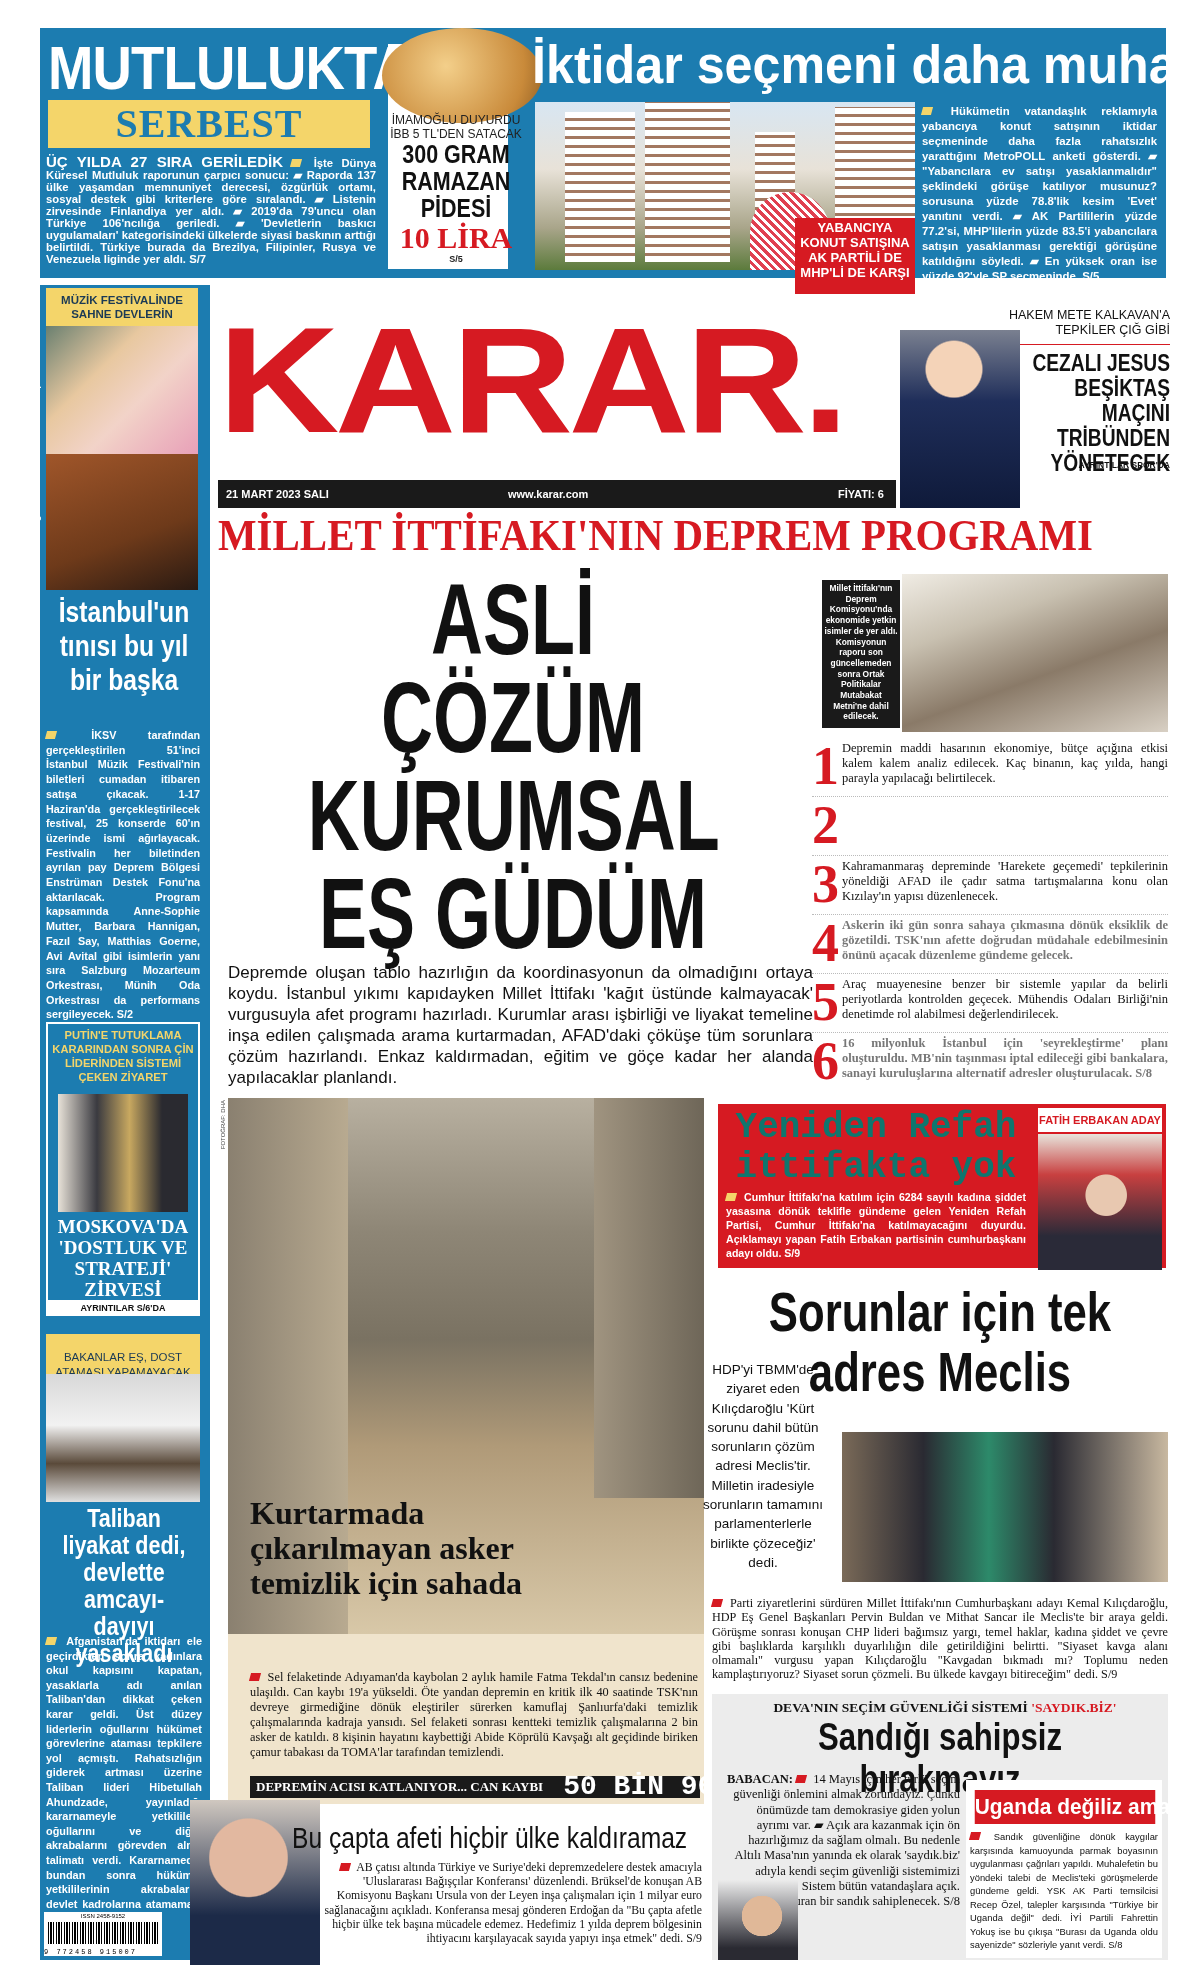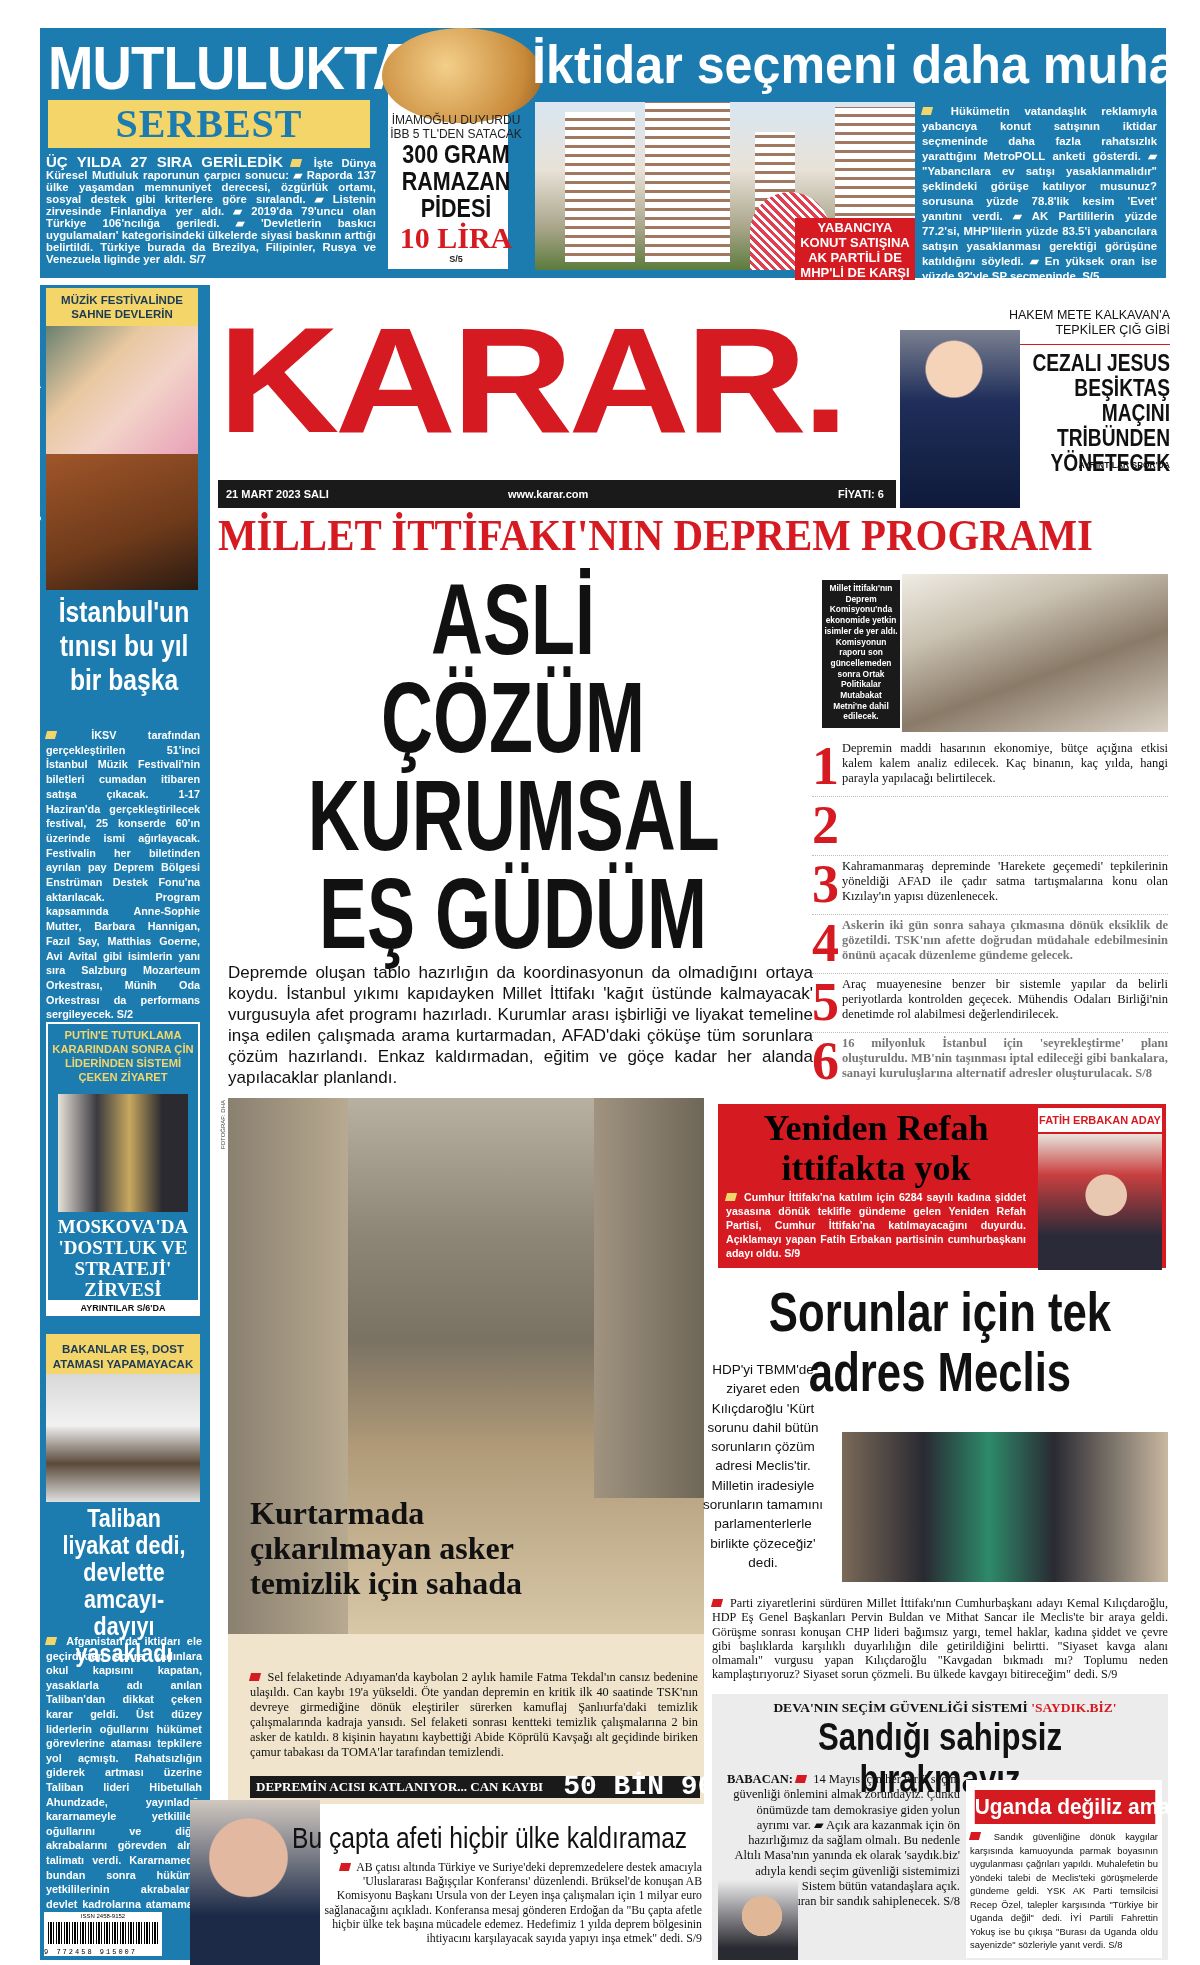--- a/index.html
+++ b/index.html
@@ -22,39 +22,39 @@
   #pide-photo { left: 382px; top: 28px; width: 160px; height: 95px; border-radius: 50%; background: radial-gradient(circle at 40% 40%, #f3cf8a, #c98a3a 70%, #8a5a22); }
   #pide-text { left: 388px; top: 113px; width: 136px; text-align: center; }
   #pide-sub { font-size: 12px; color: #222; line-height: 14px; }
   #pide-big { font-size: 25px; font-weight: 900; color: #111; line-height: 27px; transform: scaleX(0.86); }
   #pide-price { font-size: 30px; font-weight: 900; color: #d61a22; font-family: "Liberation Serif", serif; line-height: 32px; }
   #pide-ref { font-size: 9px; font-weight: bold; color: #222; }
 
   #iktidar-title { left: 532px; top: 36px; width: 630px; font-size: 54px; font-weight: 900; color: #fff; line-height: 56px; white-space: nowrap; transform: scaleX(0.93); transform-origin: left; }
   #konut-photo { left: 535px; top: 102px; width: 380px; height: 168px; background: linear-gradient(180deg, #d8e6f2 0%, #e8e2d8 40%, #a9a58a 75%, #5c7b3c 100%); }
   .bld { position: absolute; background: repeating-linear-gradient(0deg, #fff 0 6px, #a37860 6px 9px); }
-  #konut-badge { left: 795px; top: 218px; width: 120px; height: 62px; background: #d61a22; color: #fff; text-align: center; font-size: 13px; font-weight: bold; line-height: 15px; padding-top: 2px; }
+  #konut-badge { left: 795px; top: 218px; width: 120px; height: 76px; background: #d61a22; color: #fff; text-align: center; font-size: 13px; font-weight: bold; line-height: 15px; padding-top: 2px; }
   #iktidar-body { left: 922px; top: 104px; width: 235px; color: #fff; font-size: 11.4px; font-weight: bold; line-height: 15px; text-align: justify; }
 
   
   #left-col { left: 40px; top: 285px; width: 170px; height: 1675px; }
   #muzik-tag { left: 46px; top: 288px; width: 152px; height: 38px; background: #f4d56a; text-align: center; font-size: 11.5px; font-weight: bold; color: #1b3a55; line-height: 14px; padding-top: 5px; }
   #mutter-photo { left: 46px; top: 326px; width: 152px; height: 128px; background: linear-gradient(135deg, #6a8070 0%, #e8c8a0 35%, #f2d3c8 60%, #e8a0b8 100%); }
   #hannigan-photo { left: 46px; top: 454px; width: 152px; height: 136px; background: linear-gradient(160deg, #a0562a 0%, #6e3a1a 60%, #2a1a12 100%); }
   .vcap { position: absolute; color: #fff; font-size: 9px; font-weight: bold; writing-mode: vertical-rl; transform: rotate(180deg); }
   #istanbul-title { left: 44px; top: 595px; width: 160px; color: #fff; font-size: 29px; font-weight: 900; text-align: center; line-height: 34px; transform: scaleX(0.85); }
   #istanbul-body { left: 46px; top: 728px; width: 154px; color: #fff; font-size: 10.8px; font-weight: bold; line-height: 14.7px; text-align: justify; }
 
   #putin-box { left: 46px; top: 1022px; width: 154px; height: 288px; background: #1c7cb0; border: 2px solid #fff; }
   #putin-tag { left: 50px; top: 1028px; width: 146px; text-align: center; font-size: 11.2px; font-weight: bold; color: #f4d56a; line-height: 14px; }
   #putin-photo { left: 58px; top: 1094px; width: 130px; height: 118px; background: linear-gradient(90deg, #e8e2d8 0%, #3a3a40 30%, #c8a860 55%, #2a2a30 80%); }
   #moskova-title { left: 48px; top: 1216px; width: 150px; text-align: center; font-family: "Liberation Serif", serif; font-weight: 900; color: #fff; font-size: 19px; line-height: 21px; }
   #moskova-ref { left: 46px; top: 1300px; width: 154px; height: 16px; background: #fff; text-align: center; font-size: 9px; font-weight: bold; line-height: 16px; color: #111; }
 
-  #bakanlar-tag { left: 46px; top: 1334px; width: 154px; height: 40px; background: #f4d56a; text-align: center; font-size: 11.5px; font-weight: bold; color: #1b3a55; line-height: 15px; padding-top: 8px; }
+  #bakanlar-tag { left: 46px; top: 1334px; width: 154px; height: 40px; background: #f4d56a; text-align: center; font-size: 11.5px; font-weight: normal; color: #1b3a55; line-height: 15px; padding-top: 16px; }
   #taliban-photo { left: 46px; top: 1374px; width: 154px; height: 128px; background: linear-gradient(180deg, #d8d8d8 0%, #f2f2f2 40%, #5a4a3a 70%, #e0e0e0 100%); }
   #taliban-title { left: 44px; top: 1505px; width: 160px; color: #fff; font-size: 25px; font-weight: 900; text-align: center; line-height: 27px; transform: scaleX(0.86); }
   #taliban-body { left: 46px; top: 1634px; width: 156px; color: #fff; font-size: 10.9px; font-weight: bold; line-height: 14.6px; text-align: justify; }
   #barcode { left: 44px; top: 1912px; width: 118px; height: 44px; background: #fff; }
   #barcode-bars { position: absolute; left: 4px; top: 10px; width: 110px; height: 22px; background: repeating-linear-gradient(90deg, #000 0 1px, #fff 1px 2px, #000 2px 4px, #fff 4px 5px, #000 5px 6px, #fff 6px 8px); }
   #issn { position: absolute; left: 0; top: 1px; width: 100%; text-align: center; font-size: 6px; }
   #barcode-num { position: absolute; left: 0; bottom: 0; width: 100%; font-size: 7px; font-family: "Liberation Mono", monospace; letter-spacing: 2px; background: #fff; }
 
   
   #logo { left: 218px; top: 295px; width: 670px; font-size: 150px; font-weight: 900; color: #d61a22; line-height: 170px; letter-spacing: -4px; transform: scaleX(1.12); transform-origin: left; white-space: nowrap; }
@@ -89,21 +89,21 @@
   #canlar-label { font-family: "Liberation Serif", serif; font-weight: 900; font-size: 13px; }
   #canlar-num { font-family: Liberation Mono, monospace; font-weight: 900; font-size: 28px; margin-left: 20px; line-height: 22px; }
   #canlar-ref { font-size: 8px; font-weight: bold; margin-left: 4px; }
 
   #erdogan-photo { left: 190px; top: 1800px; width: 130px; height: 165px; background: radial-gradient(circle at 45% 35%, #e2b8a0 0 30%, transparent 31%), linear-gradient(180deg, #d0c8c0 0%, #1c2a48 70%); }
   #bu-capta-title { left: 292px; top: 1822px; width: 410px; font-size: 30px; color: #111; line-height: 32px; transform: scaleX(0.82); transform-origin: left; white-space: nowrap; }
   #bu-capta-body { left: 312px; top: 1860px; width: 390px; font-family: "Liberation Serif", serif; font-size: 11.8px; color: #111; line-height: 14.2px; text-align: right; }
 
   
   #refah-box { left: 718px; top: 1104px; width: 448px; height: 164px; background: #d61a22; }
-  #refah-title { left: 726px; top: 1108px; width: 300px; text-align: center; font-family: Liberation Serif, serif; font-weight: 900; color: #000000; font-size: 36px; line-height: 40px; }
+  #refah-title { left: 726px; top: 1108px; width: 300px; text-align: center; font-family: Liberation Mono, monospace; font-weight: 900; color: #0f766e; font-size: 36px; line-height: 40px; }
   #refah-body { left: 726px; top: 1190px; width: 300px; color: #fff; font-size: 10.6px; font-weight: bold; line-height: 14px; text-align: justify; }
   #erbakan-tag { left: 1038px; top: 1108px; width: 124px; height: 24px; background: #fff; color: #d61a22; font-size: 11px; font-weight: bold; text-align: center; line-height: 24px; }
   #erbakan-photo { left: 1038px; top: 1134px; width: 124px; height: 136px; background: radial-gradient(circle at 55% 45%, #e8c8b0 0 20%, transparent 21%), linear-gradient(180deg, #e8e4dc 0%, #c84040 30%, #2a2a38 75%); }
 
   
   #meclis-title { left: 712px; top: 1282px; width: 456px; font-size: 56px; font-weight: 900; color: #111; line-height: 60px; text-align: center; transform: scaleX(0.78); }
   #meclis-deck { left: 700px; top: 1360px; width: 126px; font-size: 13.5px; color: #111; line-height: 19.3px; text-align: center; }
   #meclis-photo { left: 842px; top: 1432px; width: 326px; height: 150px; background: linear-gradient(90deg, #7a6a58 0%, #2a2a32 25%, #2d8a6a 45%, #2a2a32 65%, #c8b8a0 100%); }
   #meclis-body { left: 712px; top: 1596px; width: 456px; font-family: "Liberation Serif", serif; font-size: 12.2px; color: #111; line-height: 14.3px; text-align: justify; }
 

